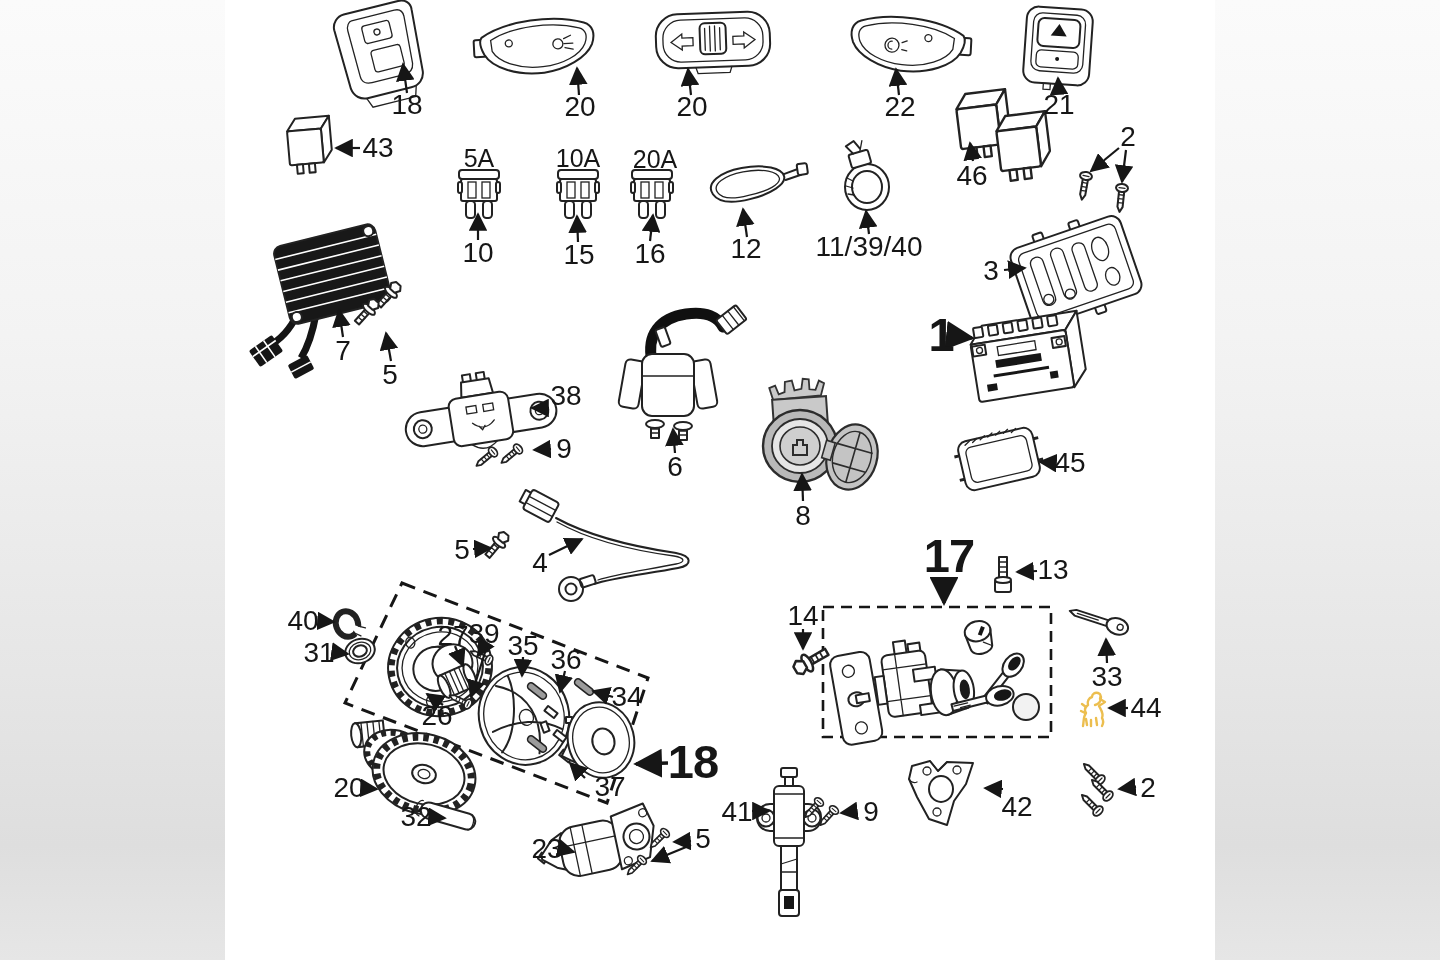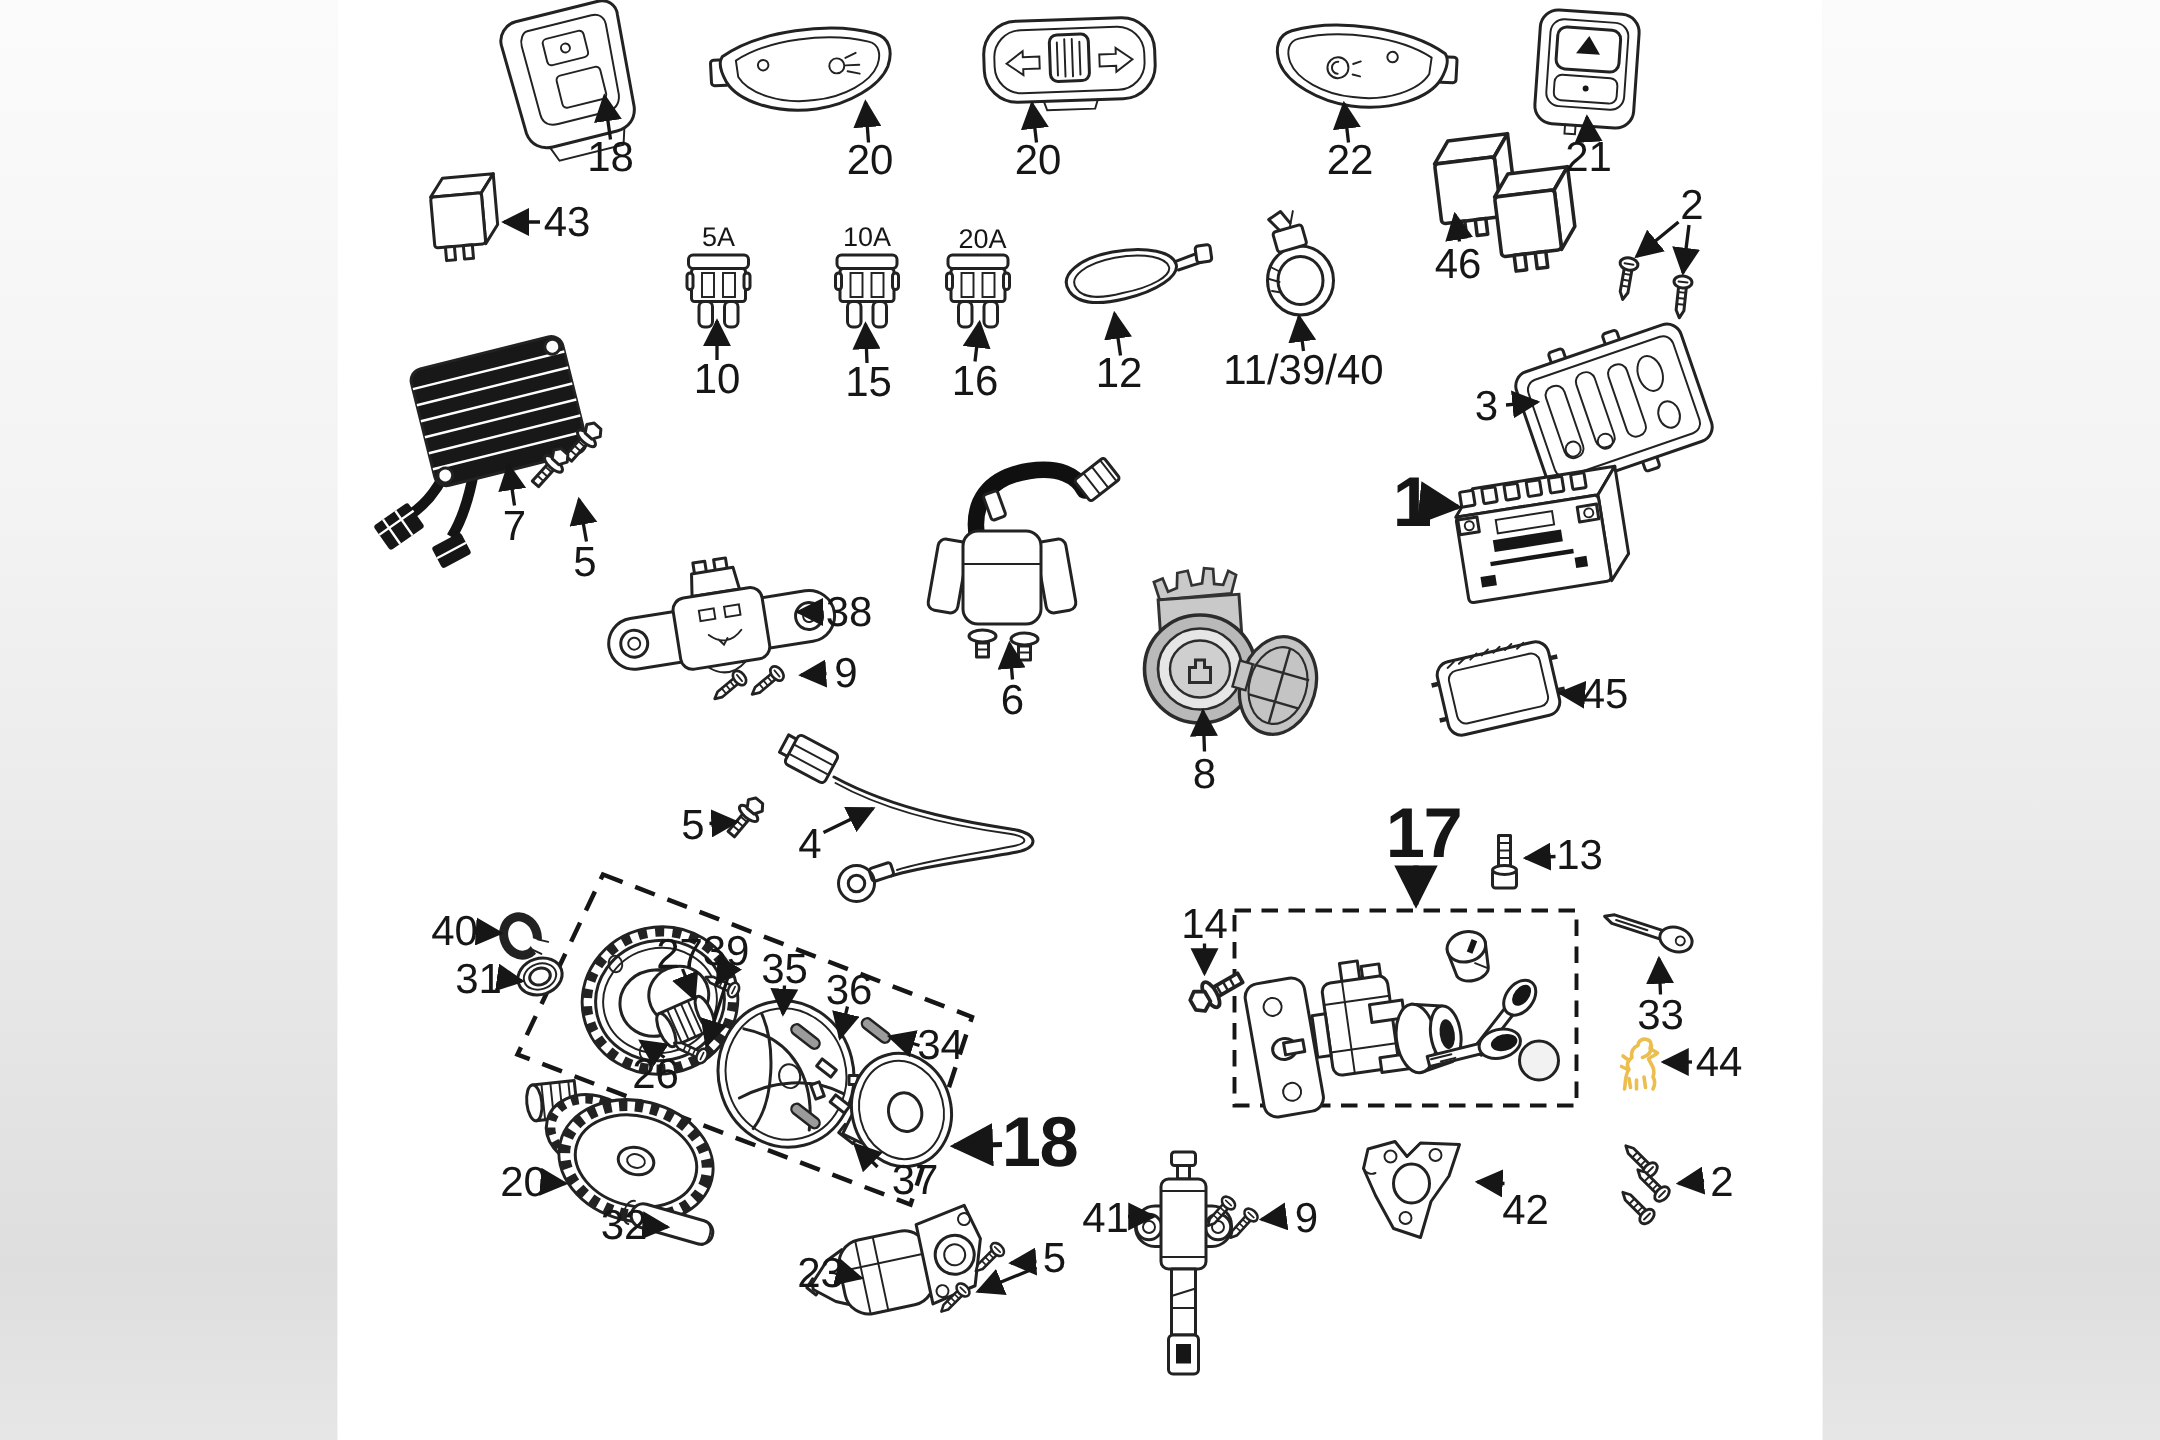--- a/index.html
+++ b/index.html
@@ -4,21 +4,21 @@
 <style>
   html,body{margin:0;padding:0;}
   body{width:1440px;height:960px;overflow:hidden;background:#ececec;font-family:"Liberation Sans",sans-serif;}
   #stage{position:relative;width:1440px;height:836px;}
   .margin{position:absolute;top:0;height:960px;background:linear-gradient(180deg,#fbfbfb 0%,#f3f3f3 35%,#e6e6e6 70%,#dedede 88%,#e6e6e6 100%);}
   #margin-left{left:0;width:225px;}
   #margin-right{left:1215px;width:225px;}
   #canvas{position:absolute;left:225px;top:0;width:990px;height:960px;background:#ffffff;}
   #art{position:absolute;left:0;top:0;}
   .lbl{position:absolute;transform:translate(-50%,-50%);font:400 28px/1 "Liberation Sans",sans-serif;color:#161616;white-space:nowrap;}
-  .lbl.amp{font-size:18px;}
+  .lbl.amp{font-size:25px;}
   .lbl.big{font-size:47px;font-weight:700;letter-spacing:-1px;}
   
   .s{stroke:#222;stroke-width:2;fill:#fff;stroke-linejoin:round;stroke-linecap:round;}
   .nf{fill:none;}
   .t{stroke:#222;stroke-width:1.3;fill:none;stroke-linecap:round;}
   .bk{fill:#161616;stroke:none;}
   .wt{stroke:#fff;stroke-width:1.6;fill:none;}
   .gy{fill:#9b9b9b;stroke:#222;stroke-width:1.6;}
   .arrow{stroke:#161616;stroke-width:2.2;fill:none;}
   .arrowB{stroke-width:3.4;}
@@ -602,21 +602,21 @@
   <div class="lbl amp" style="left:655px;top:159px">20A</div>
   <div class="lbl" style="left:650px;top:254px">16</div>
   <div class="lbl" style="left:746px;top:249px">12</div>
   <div class="lbl" style="left:869px;top:247px">11/39/40</div>
   <div class="lbl" style="left:972px;top:176px">46</div>
   <div class="lbl" style="left:1128px;top:137px">2</div>
   <div class="lbl" style="left:991px;top:271px">3</div>
   <div class="lbl big" style="left:941px;top:334px">1</div>
   <div class="lbl" style="left:343px;top:351px">7</div>
   <div class="lbl" style="left:390px;top:375px">5</div>
-  <div class="lbl" style="left:566px;top:408px">38</div>
+  <div class="lbl" style="left:566px;top:396px">38</div>
   <div class="lbl" style="left:564px;top:449px">9</div>
   <div class="lbl" style="left:675px;top:467px">6</div>
   <div class="lbl" style="left:803px;top:516px">8</div>
   <div class="lbl" style="left:1070px;top:463px">45</div>
   <div class="lbl" style="left:462px;top:550px">5</div>
   <div class="lbl" style="left:540px;top:563px">4</div>
   <div class="lbl big" style="left:949px;top:555px">17</div>
   <div class="lbl" style="left:1053px;top:570px">13</div>
   <div class="lbl" style="left:803px;top:616px">14</div>
   <div class="lbl" style="left:1107px;top:677px">33</div>

